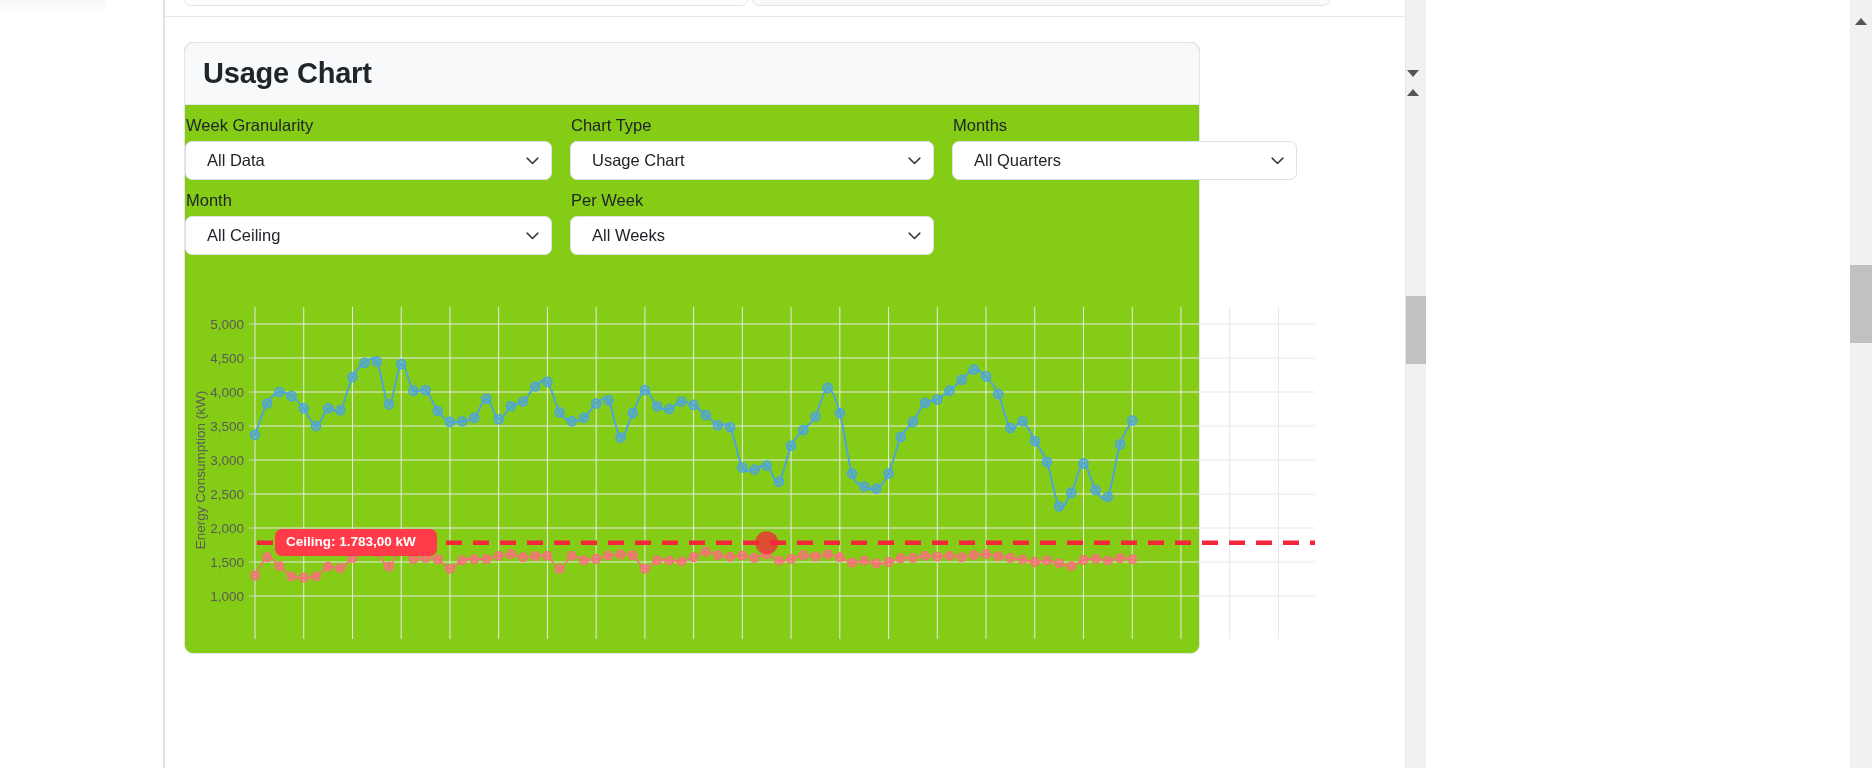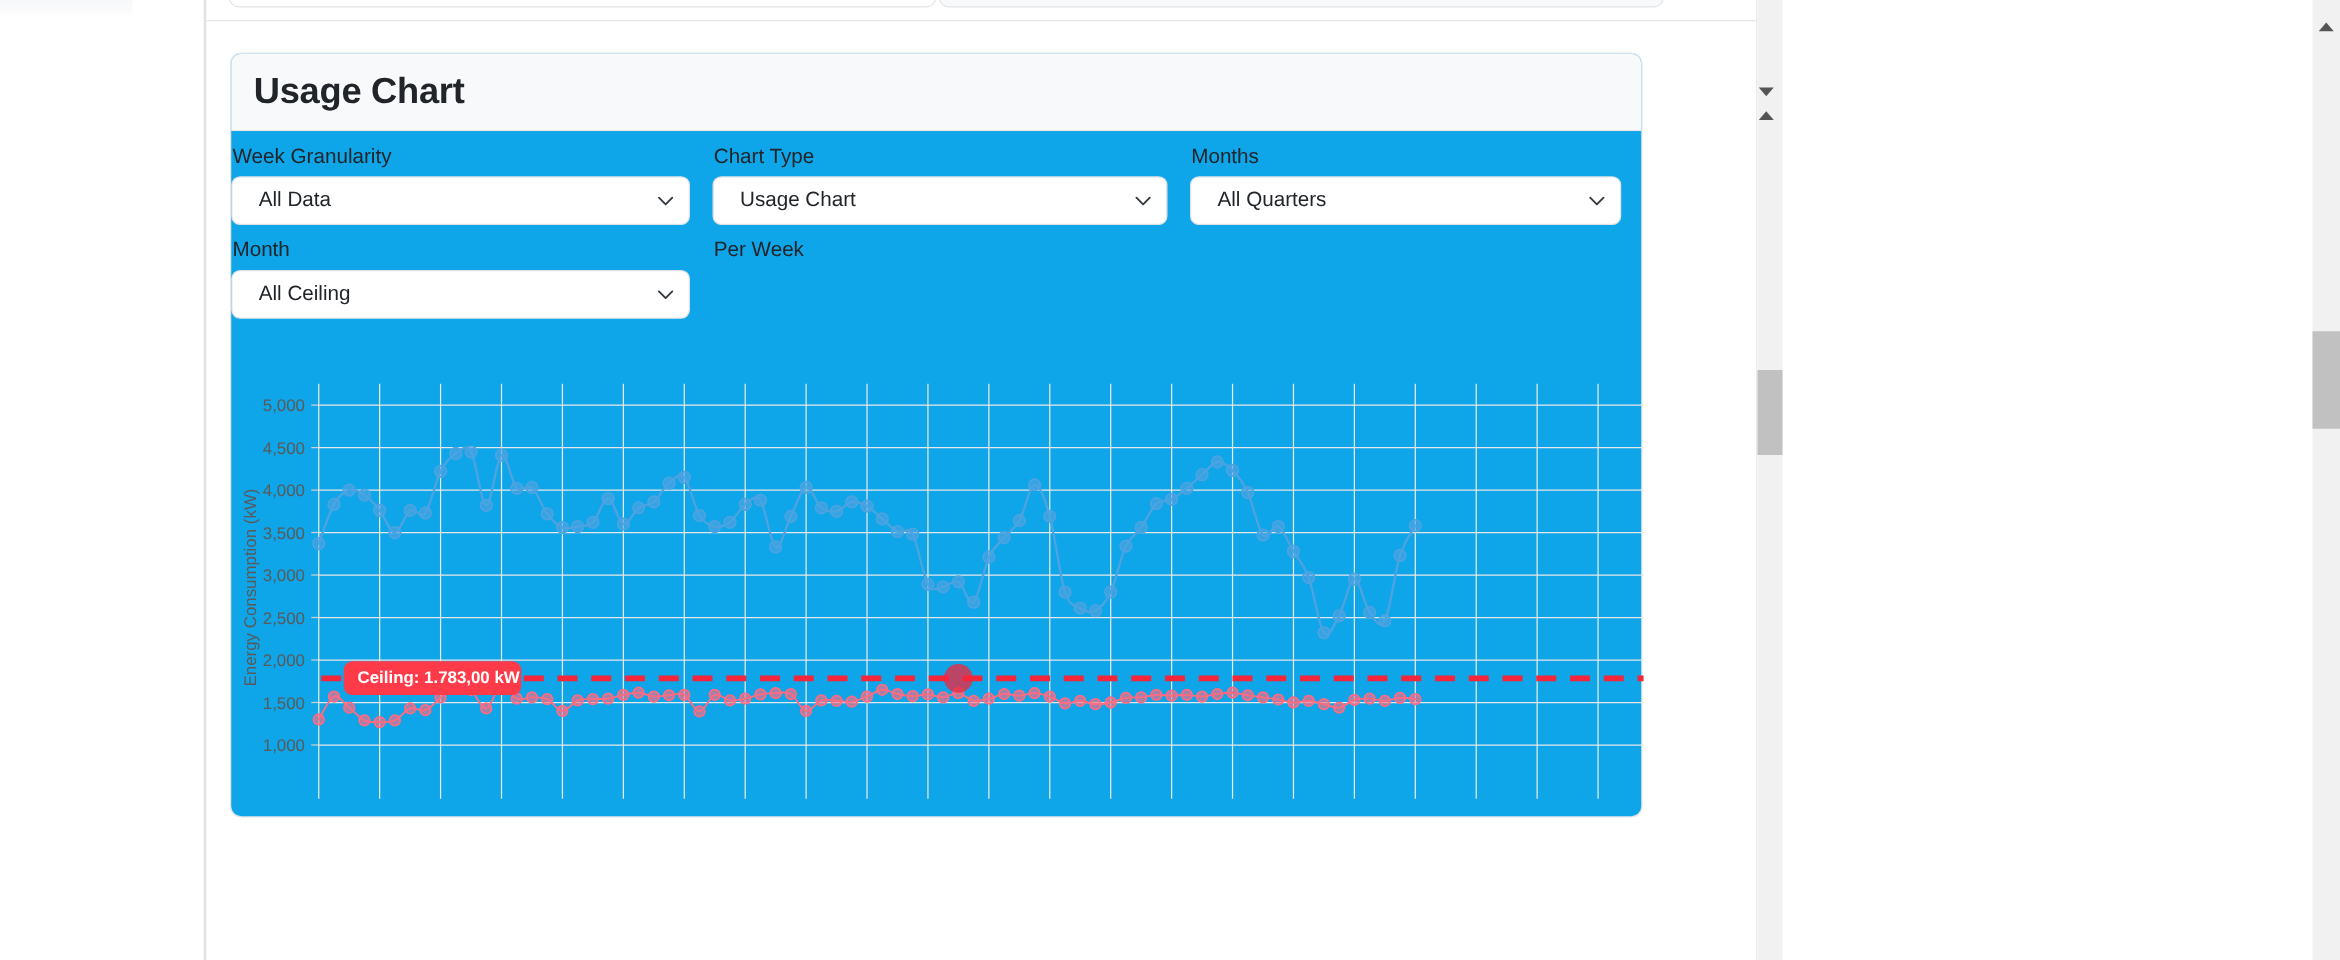--- a/index.html
+++ b/index.html
@@ -35,22 +35,22 @@
   .top-card-b {
     position: absolute; left: 586px; top: -14px; width: 580px; height: 20px;
     background:#f8f9fa; border:1px solid #e2e4e6; border-radius:8px;
   }
   .top-rule {
     position:absolute; left:0; top:16px; width:1243px; height:1px; background:#e4e6e8;
   }
 
   
   .card {
-    position: absolute; left: 19px; top: 42px; width: 1130px;
-    border: 1px solid #e3e5e7; border-radius: 9px; background: #0ea5e9;
+    position: absolute; left: 19px; top: 42px; width: 1016px;
+    border: 1px solid #e3e5e7; border-radius: 9px; background: #84cc16;
   }
   .card-head {
     height: 62px; background: #f8f9fa;
     border-bottom: 1px solid #e3e5e7;
     border-radius: 8px 8px 0 0;
     display: flex; align-items: center; padding-left: 18px;
   }
   .card-title {
     font-size: 29px; font-weight: 700; color: #212529; letter-spacing: -0.2px;
   }
@@ -84,21 +84,21 @@
   
   .chart-wrap { position: relative; height: 352px; margin: 36px 0 0 0; }
   .chart-svg { display: block; }
 
   .ceiling-badge {
     position: absolute;
     background: #ff3b4a;
     color: #ffffff;
     font-size: 13.5px;
     font-weight: 700;
-    padding: 6px 1px 7px 11px;
+    padding: 6px 21px 7px 11px;
     border-radius: 7px;
     white-space: nowrap;
     line-height: 14px;
   }
 
   
   .right-blank {
     position: absolute; left: 1406px; top: 0; width: 445px; height: 768px; background:#fff;
   }
 
@@ -188,20 +188,28 @@
               <span class="chev">
                 <svg viewBox="0 0 14 9" width="13" height="8">
                     <path d="M1 1.3 L7 7.3 L13 1.3" fill="none" stroke="#343a40" stroke-width="1.7" stroke-linecap="round" stroke-linejoin="round"></path>
                   </svg>
               </span>
             </div>
           </div>
 
           <div class="field">
             <div class="field-label">Per Week</div>
+            <div class="select-box">
+              <span>All Weeks</span>
+              <span class="chev">
+                <svg viewBox="0 0 14 9" width="13" height="8">
+                    <path d="M1 1.3 L7 7.3 L13 1.3" fill="none" stroke="#343a40" stroke-width="1.7" stroke-linecap="round" stroke-linejoin="round"></path>
+                  </svg>
+              </span>
+            </div>
           </div>
 
           <div class="field"></div>
         </div>
 
         <div class="chart-wrap">
           <svg class="chart-svg" id="chart" width="1130" height="352" viewBox="0 0 1130 352">
               <line x1="70" y1="295" x2="1130" y2="295" stroke="#e8e8e8" stroke-width="1"></line>
               <line x1="64" y1="295" x2="70" y2="295" stroke="#cfcfcf" stroke-width="1"></line>
               <text x="59" y="300" text-anchor="end" font-family="&quot;Liberation Sans&quot;, sans-serif" font-size="13.5" fill="#5a5a5a">1,000</text>

